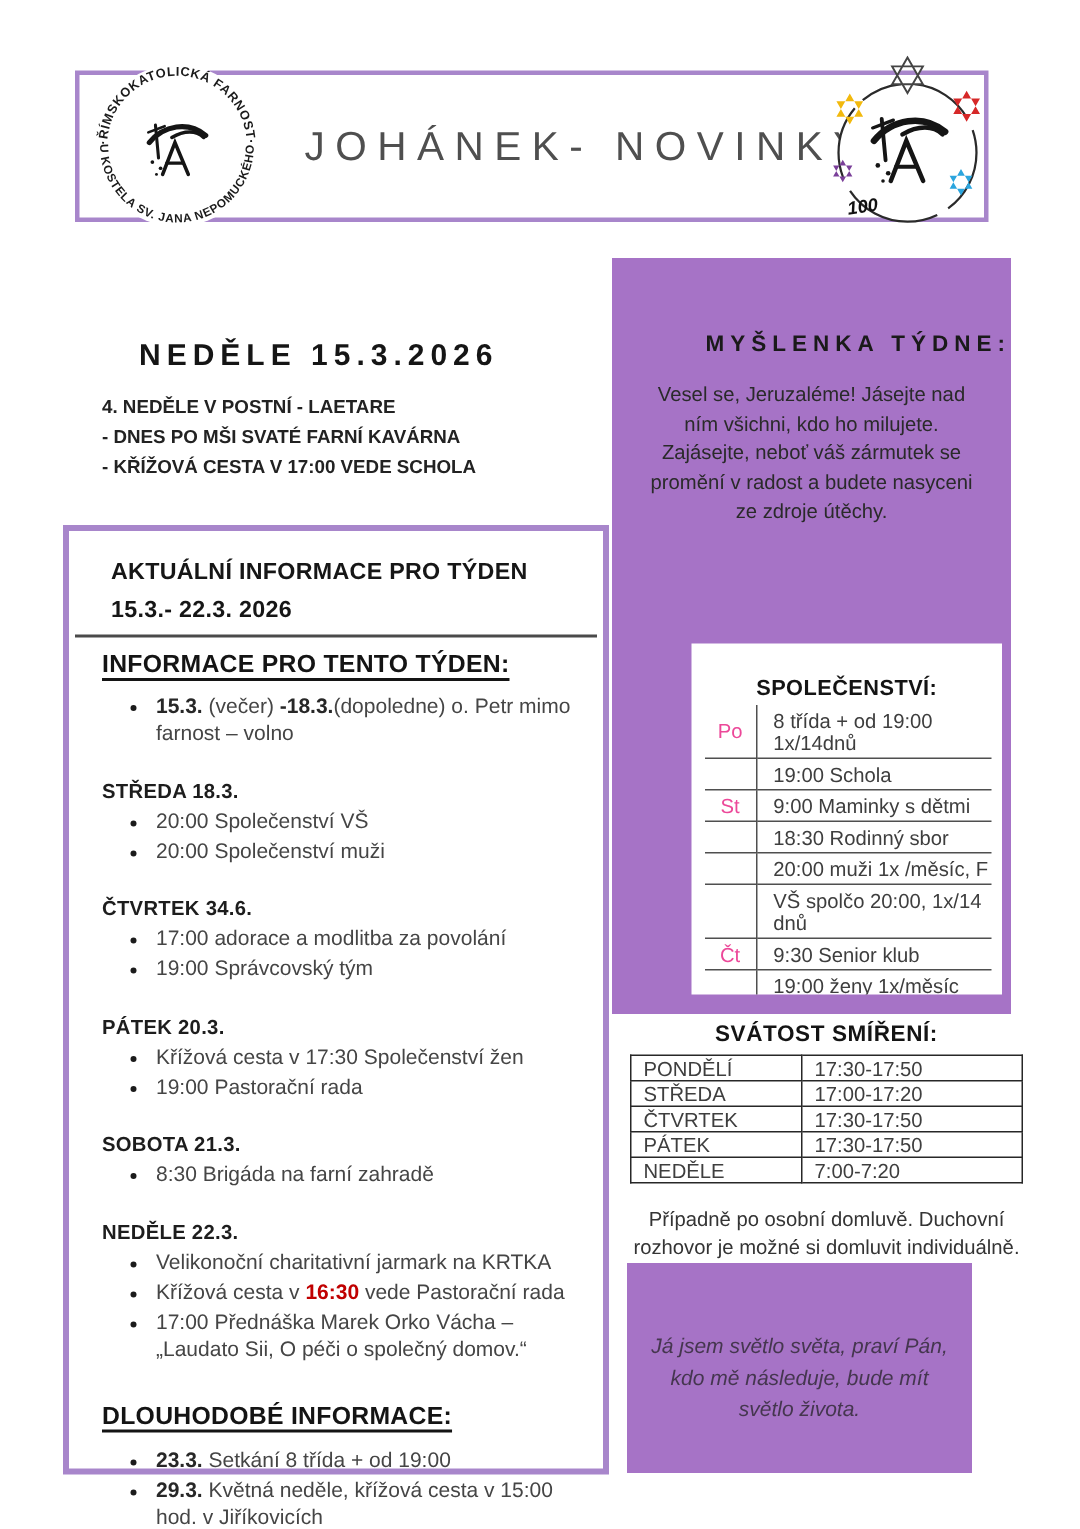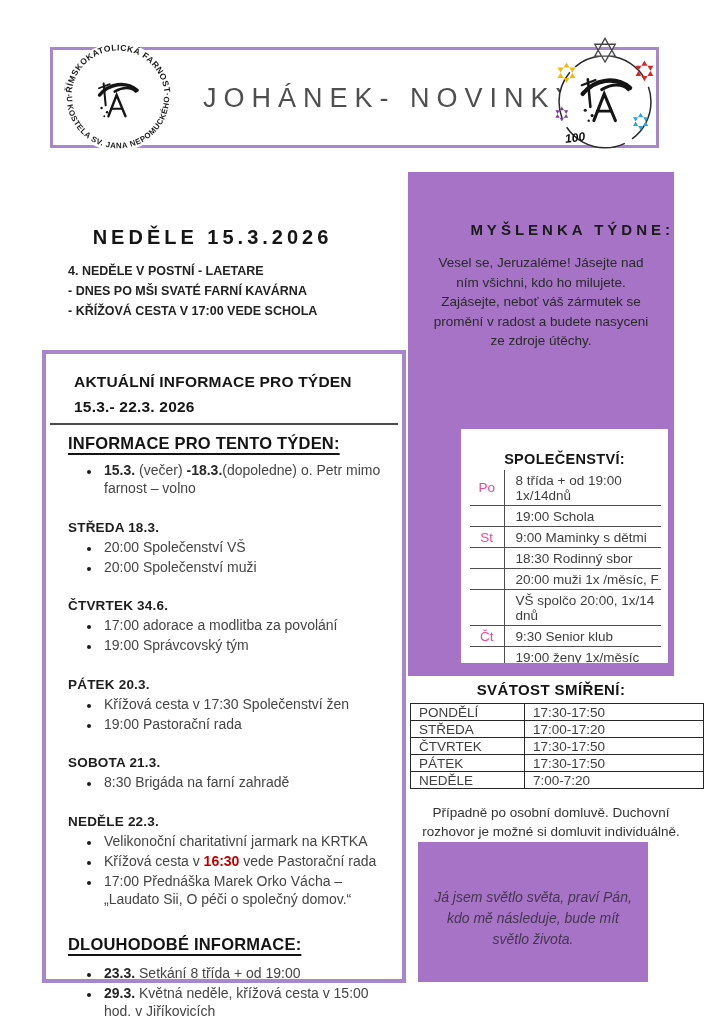--- a/index.html
+++ b/index.html
@@ -66,21 +66,21 @@
   }
   .community-heading{text-align:center;font-size:14.5px;font-weight:bold;color:#141414;margin-bottom:3px;letter-spacing:.3px;}
   table.community-table{border-collapse:collapse;width:calc(100% - 16px);margin-left:9px;font-size:13.5px;color:#3e3e3e;}
   table.community-table td{border-bottom:1.5px solid #4f4f4f;padding:2.5px 0 2.5px 11px;}
   table.community-table td.day-cell{
     width:34px;text-align:center;font-weight:normal;color:#ec4899;
     border-right:1.5px solid #4f4f4f;padding:2.5px 3px;
   }
   .sacrament-section{position:absolute;left:410px;top:681px;width:282px;}
   .sacrament-heading{text-align:center;font-size:15px;font-weight:bold;color:#141414;letter-spacing:.4px;margin-bottom:5px;}
-  table.sacrament-table{border-collapse:collapse;width:294px;margin:0 auto;font-size:13.5px;color:#3e3e3e;}
+  table.sacrament-table{border-collapse:collapse;width:262px;margin:0 auto;font-size:13.5px;color:#3e3e3e;}
   table.sacrament-table td{border:1.8px solid #272727;padding:0.5px 8px;}
   table.sacrament-table td.day-cell{width:114px;}
   .sacrament-note{margin-top:15px;text-align:center;font-size:13.5px;line-height:1.4;color:#343434;}
   .quote-block{
     position:absolute;left:418px;top:842px;width:230px;height:140px;background:var(--purple-bg);
   }
   .quote-text{
     padding:45px 16px 0 16px;text-align:center;font-style:italic;
     font-size:14px;line-height:1.5;color:#45364f;
   }

